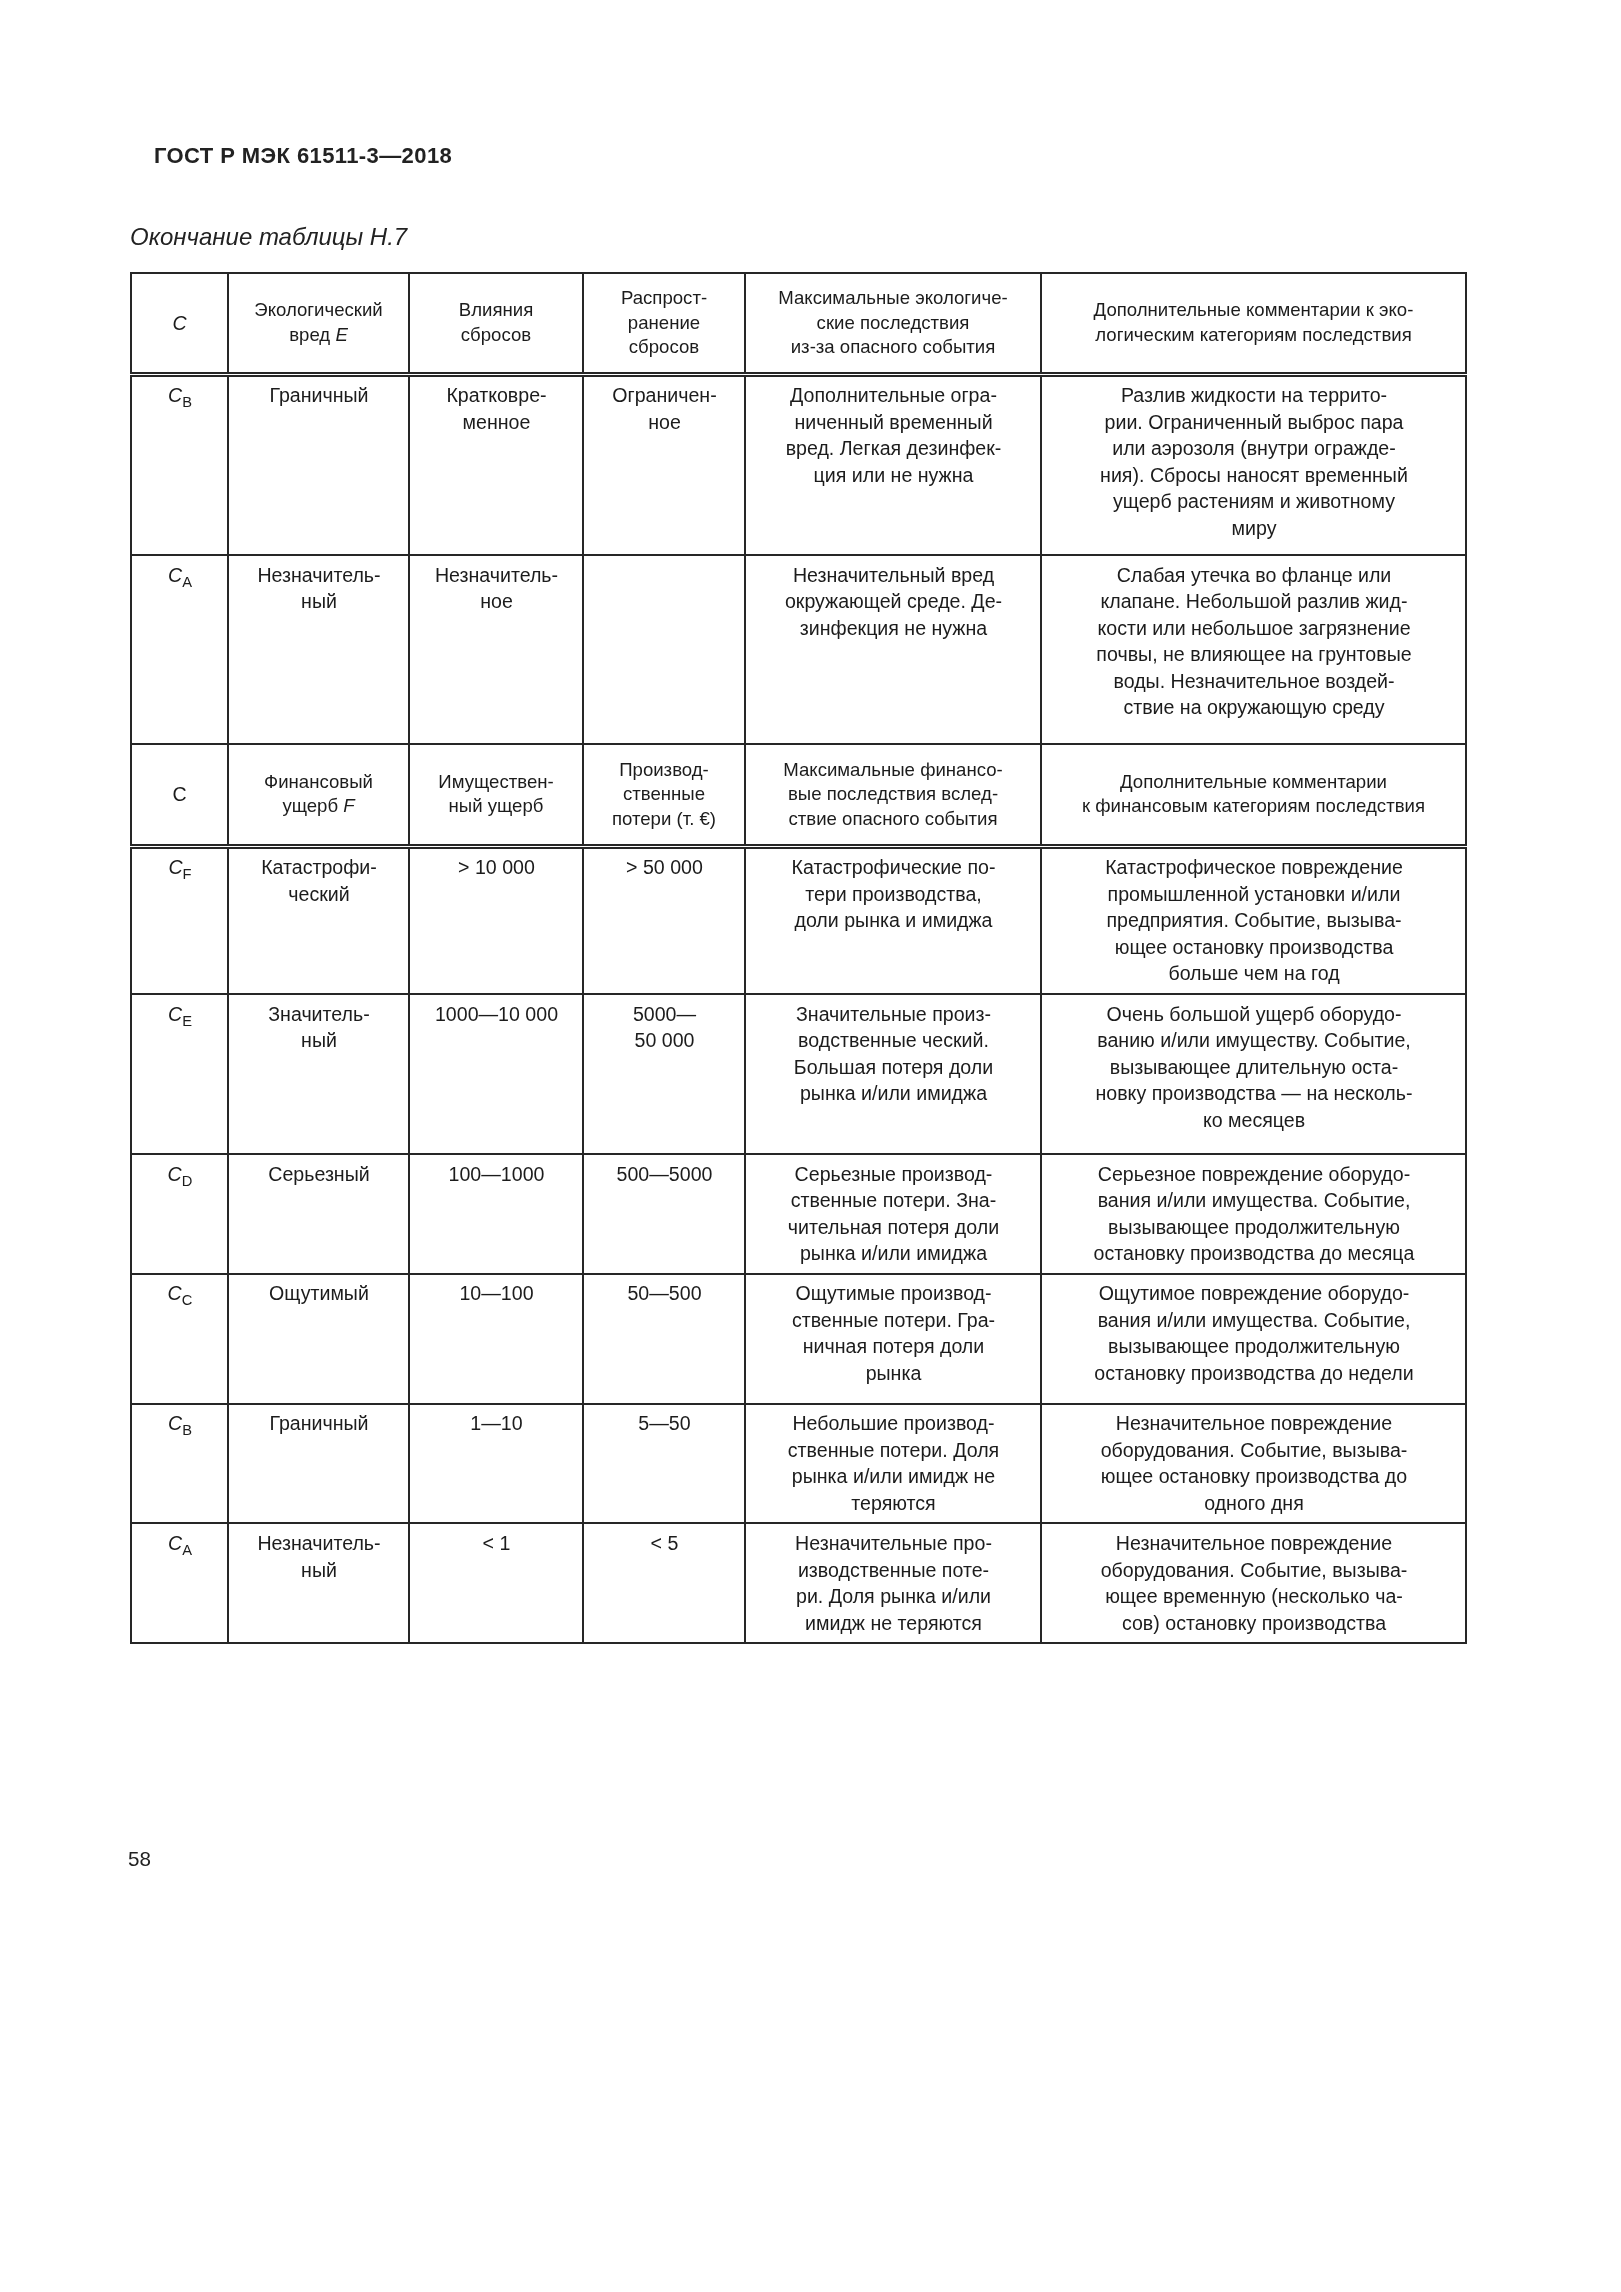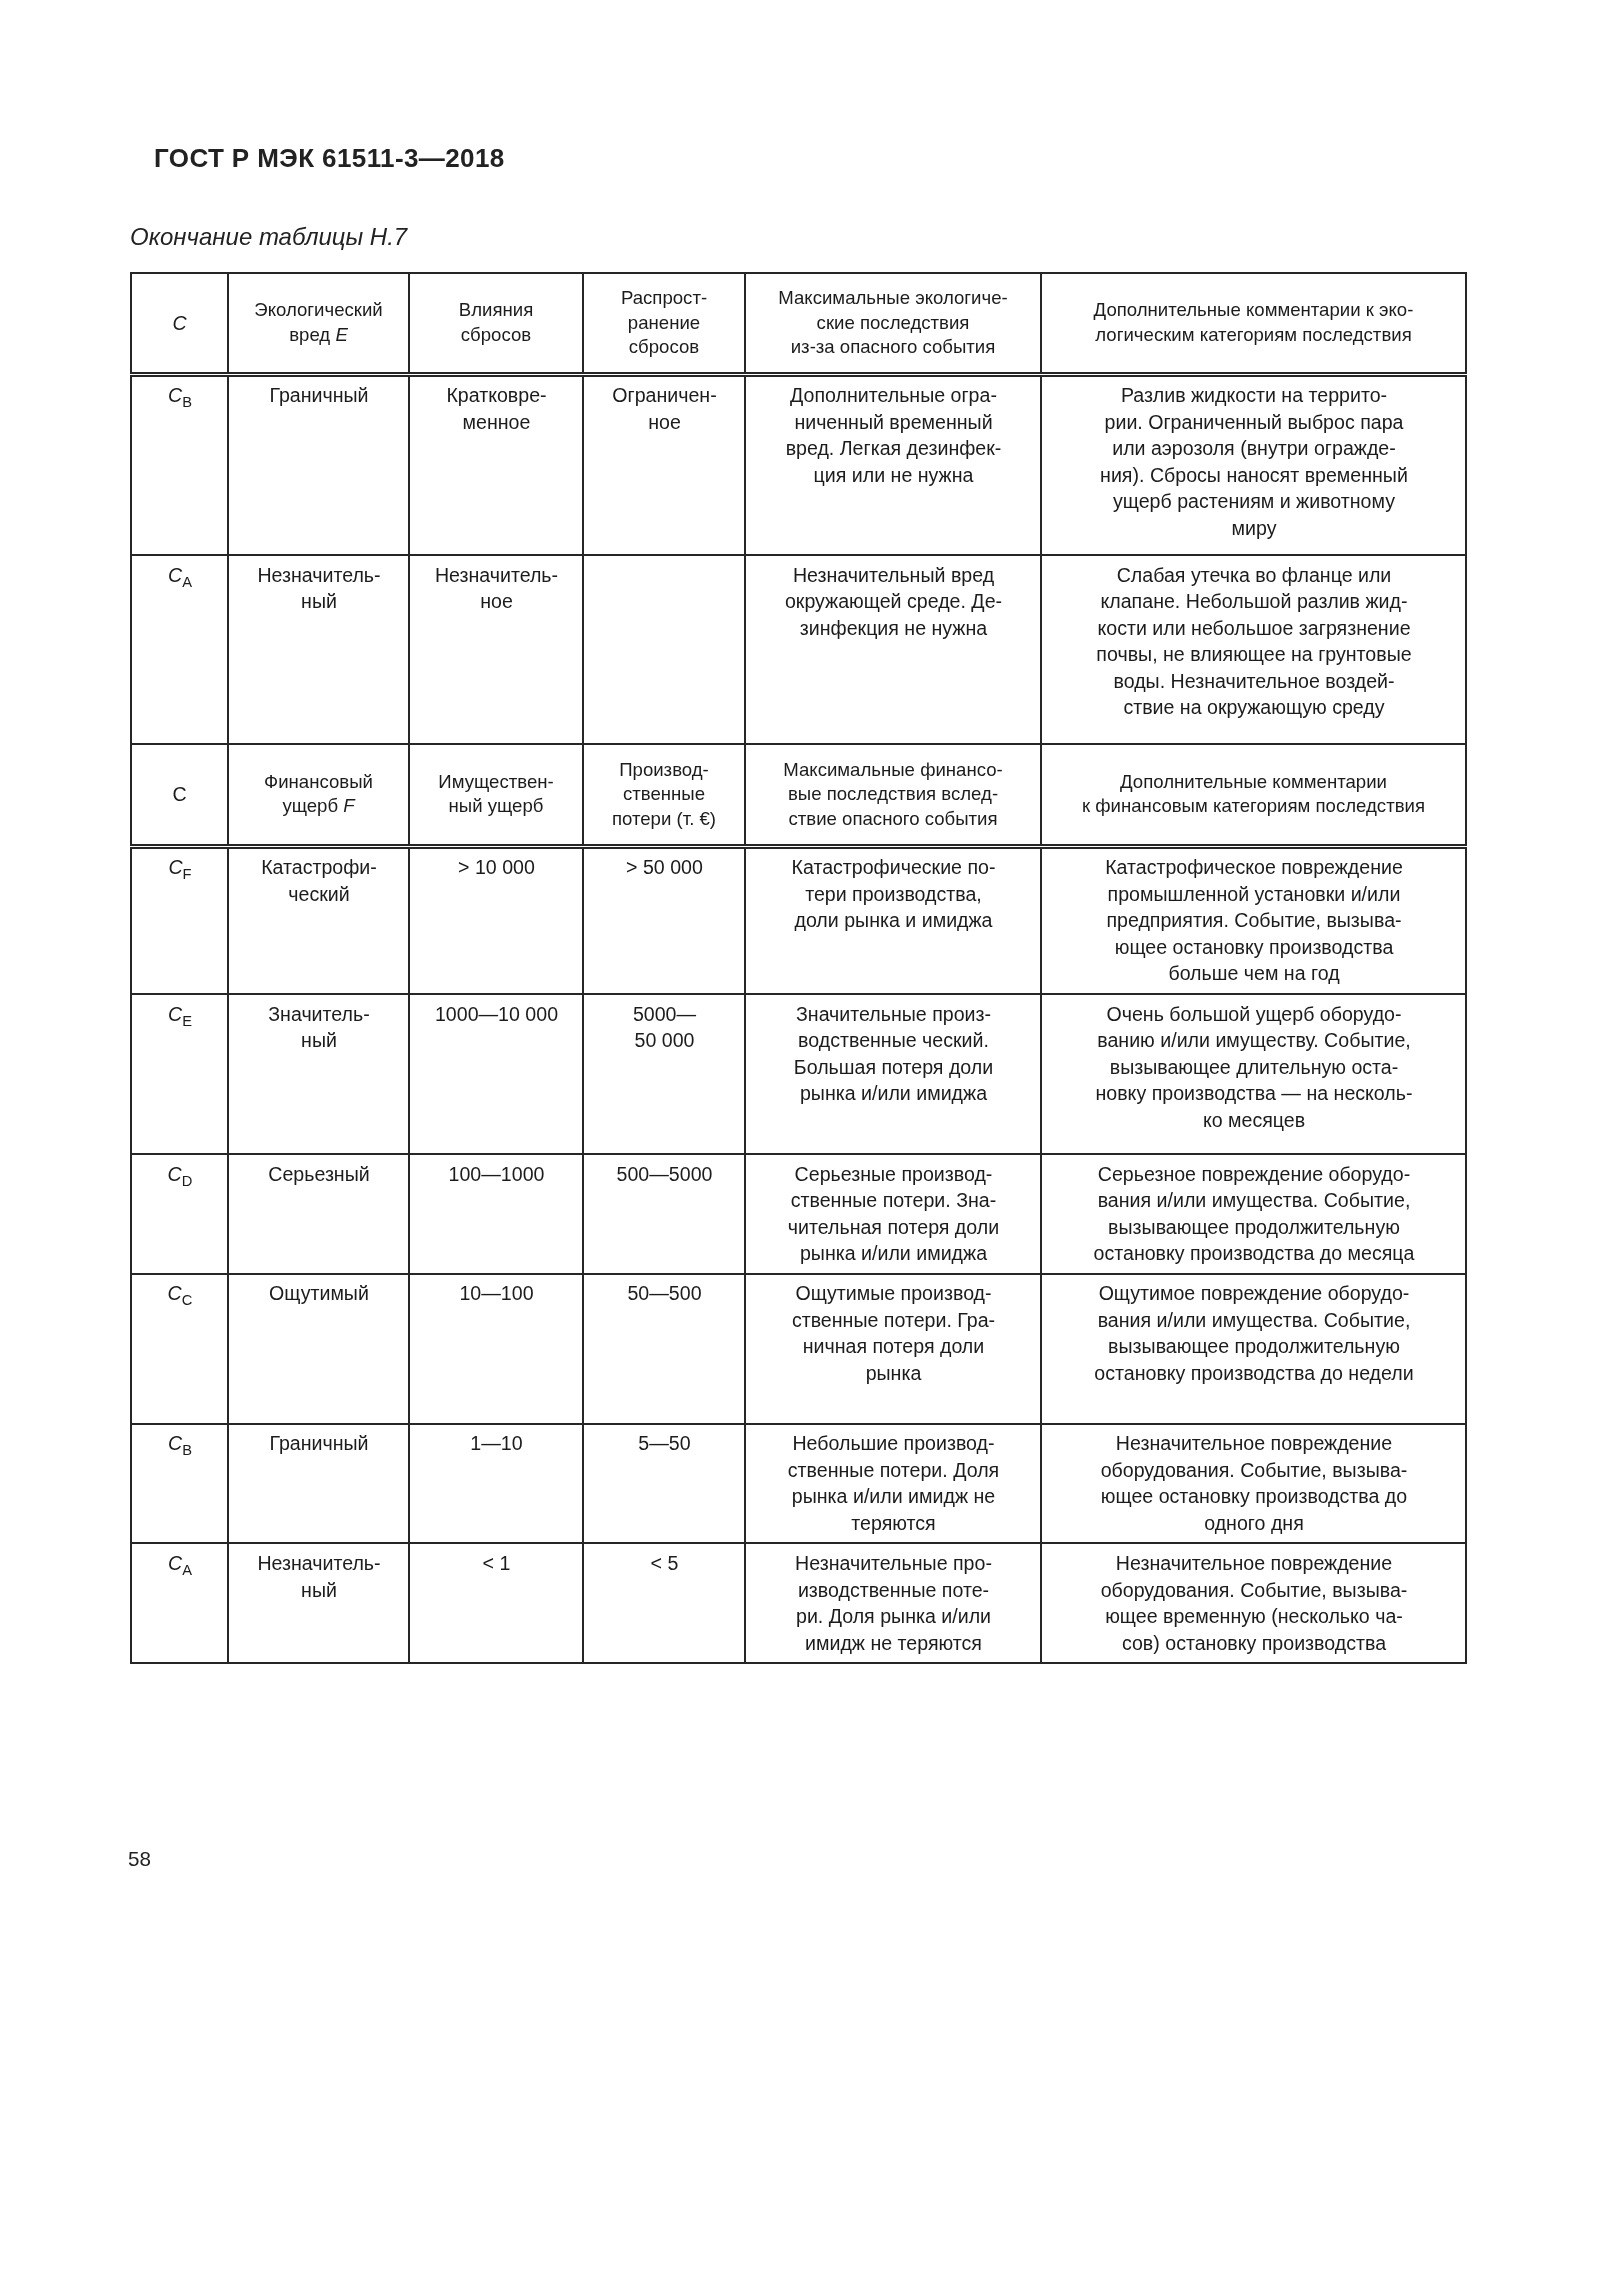--- a/index.html
+++ b/index.html
@@ -6,21 +6,21 @@
   .page {
     position:relative;
     width:1621px; height:2293px;
     background:#ffffff;
     font-family:"Liberation Sans","DejaVu Sans",sans-serif;
     color:#1c1c1c;
     overflow:hidden;
   }
   .doc-title {
     position:absolute; left:154px; top:143px;
-    font-size:26px; font-weight:bold; letter-spacing:0.4px;
+    font-size:22px; font-weight:bold; letter-spacing:0.4px;
     color:#222;
   }
   .table-caption {
     position:absolute; left:130px; top:223px;
     font-size:24px; font-style:italic; color:#222;
   }
   table.main {
     position:absolute; left:130px; top:272px;
     width:1336px;
     border-collapse:collapse; table-layout:fixed;
@@ -186,21 +186,21 @@
         <td>Серьезные производ-
 ственные потери. Зна-
 чительная потеря доли
 рынка и/или имиджа</td>
         <td>Серьезное повреждение оборудо-
 вания и/или имущества. Событие,
 вызывающее продолжительную
 остановку производства до месяца</td>
       </tr>
 
-      <tr style="height:150px">
+      <tr style="height:130px">
         <td class="c-sym"><span class="sym">C</span><sub class="subl">C</sub></td>
         <td>Ощутимый</td>
         <td>10—100</td>
         <td>50—500</td>
         <td>Ощутимые производ-
 ственные потери. Гра-
 ничная потеря доли
 рынка</td>
         <td>Ощутимое повреждение оборудо-
 вания и/или имущества. Событие,

